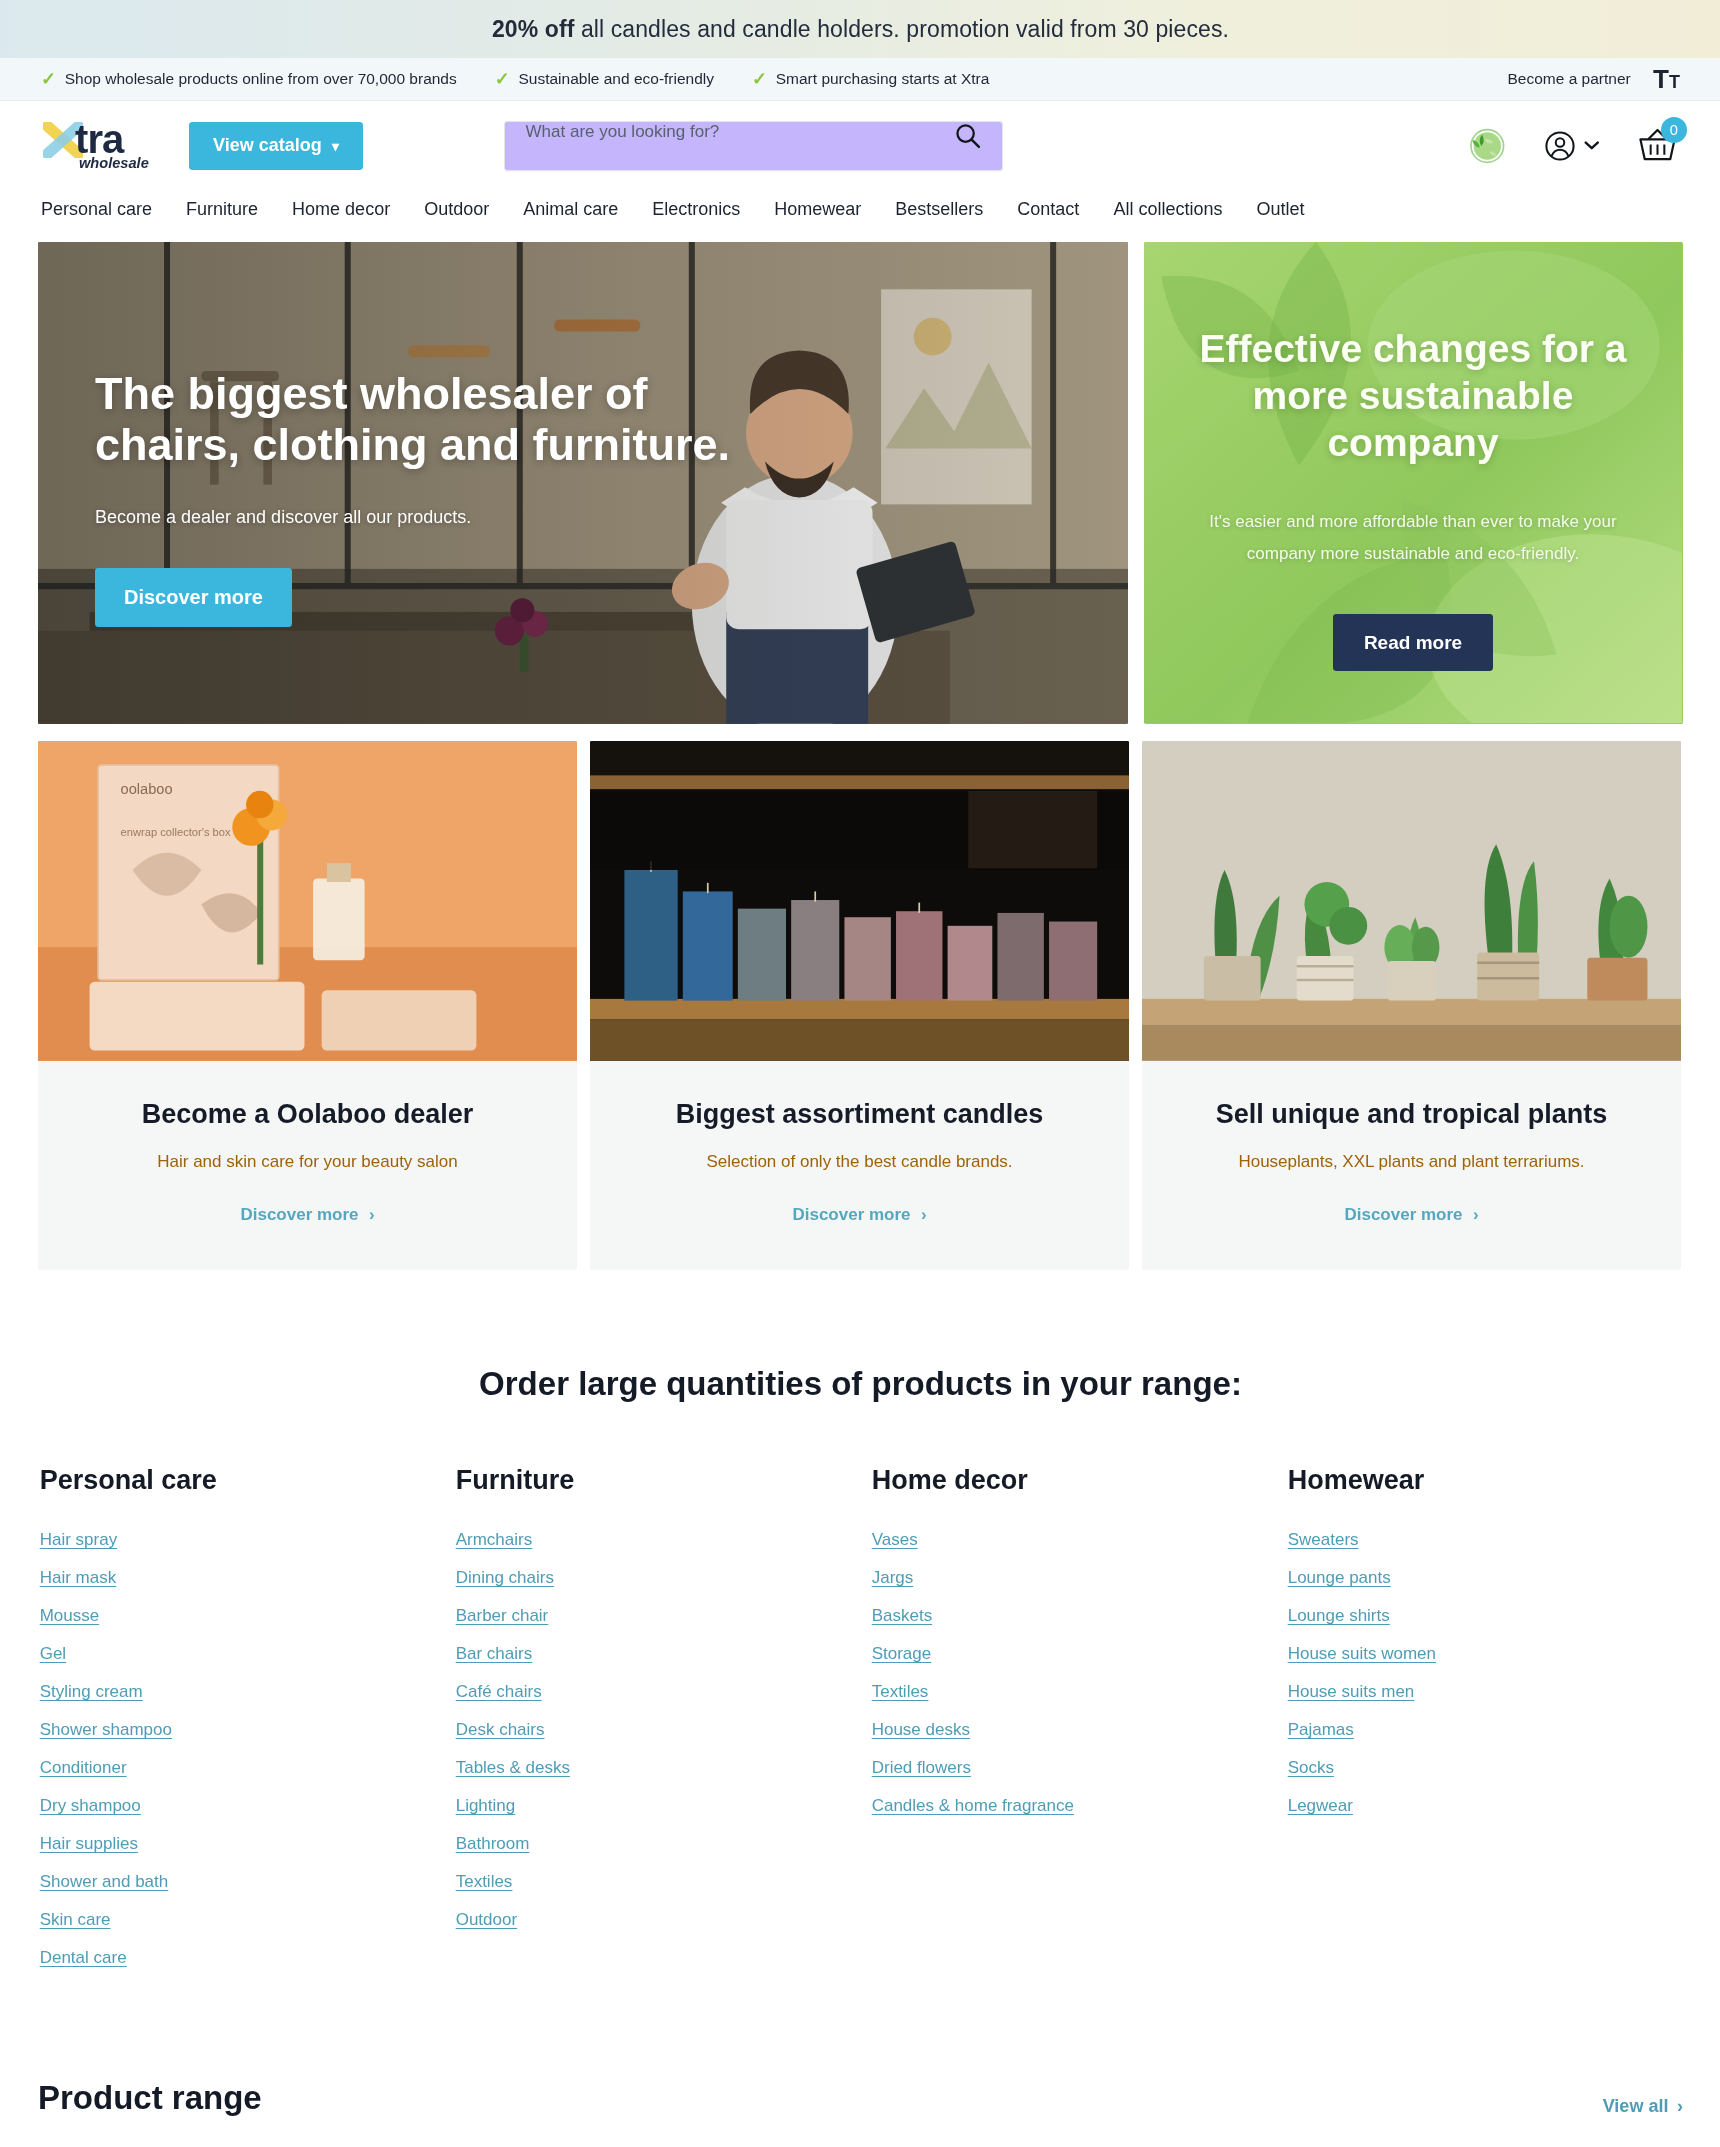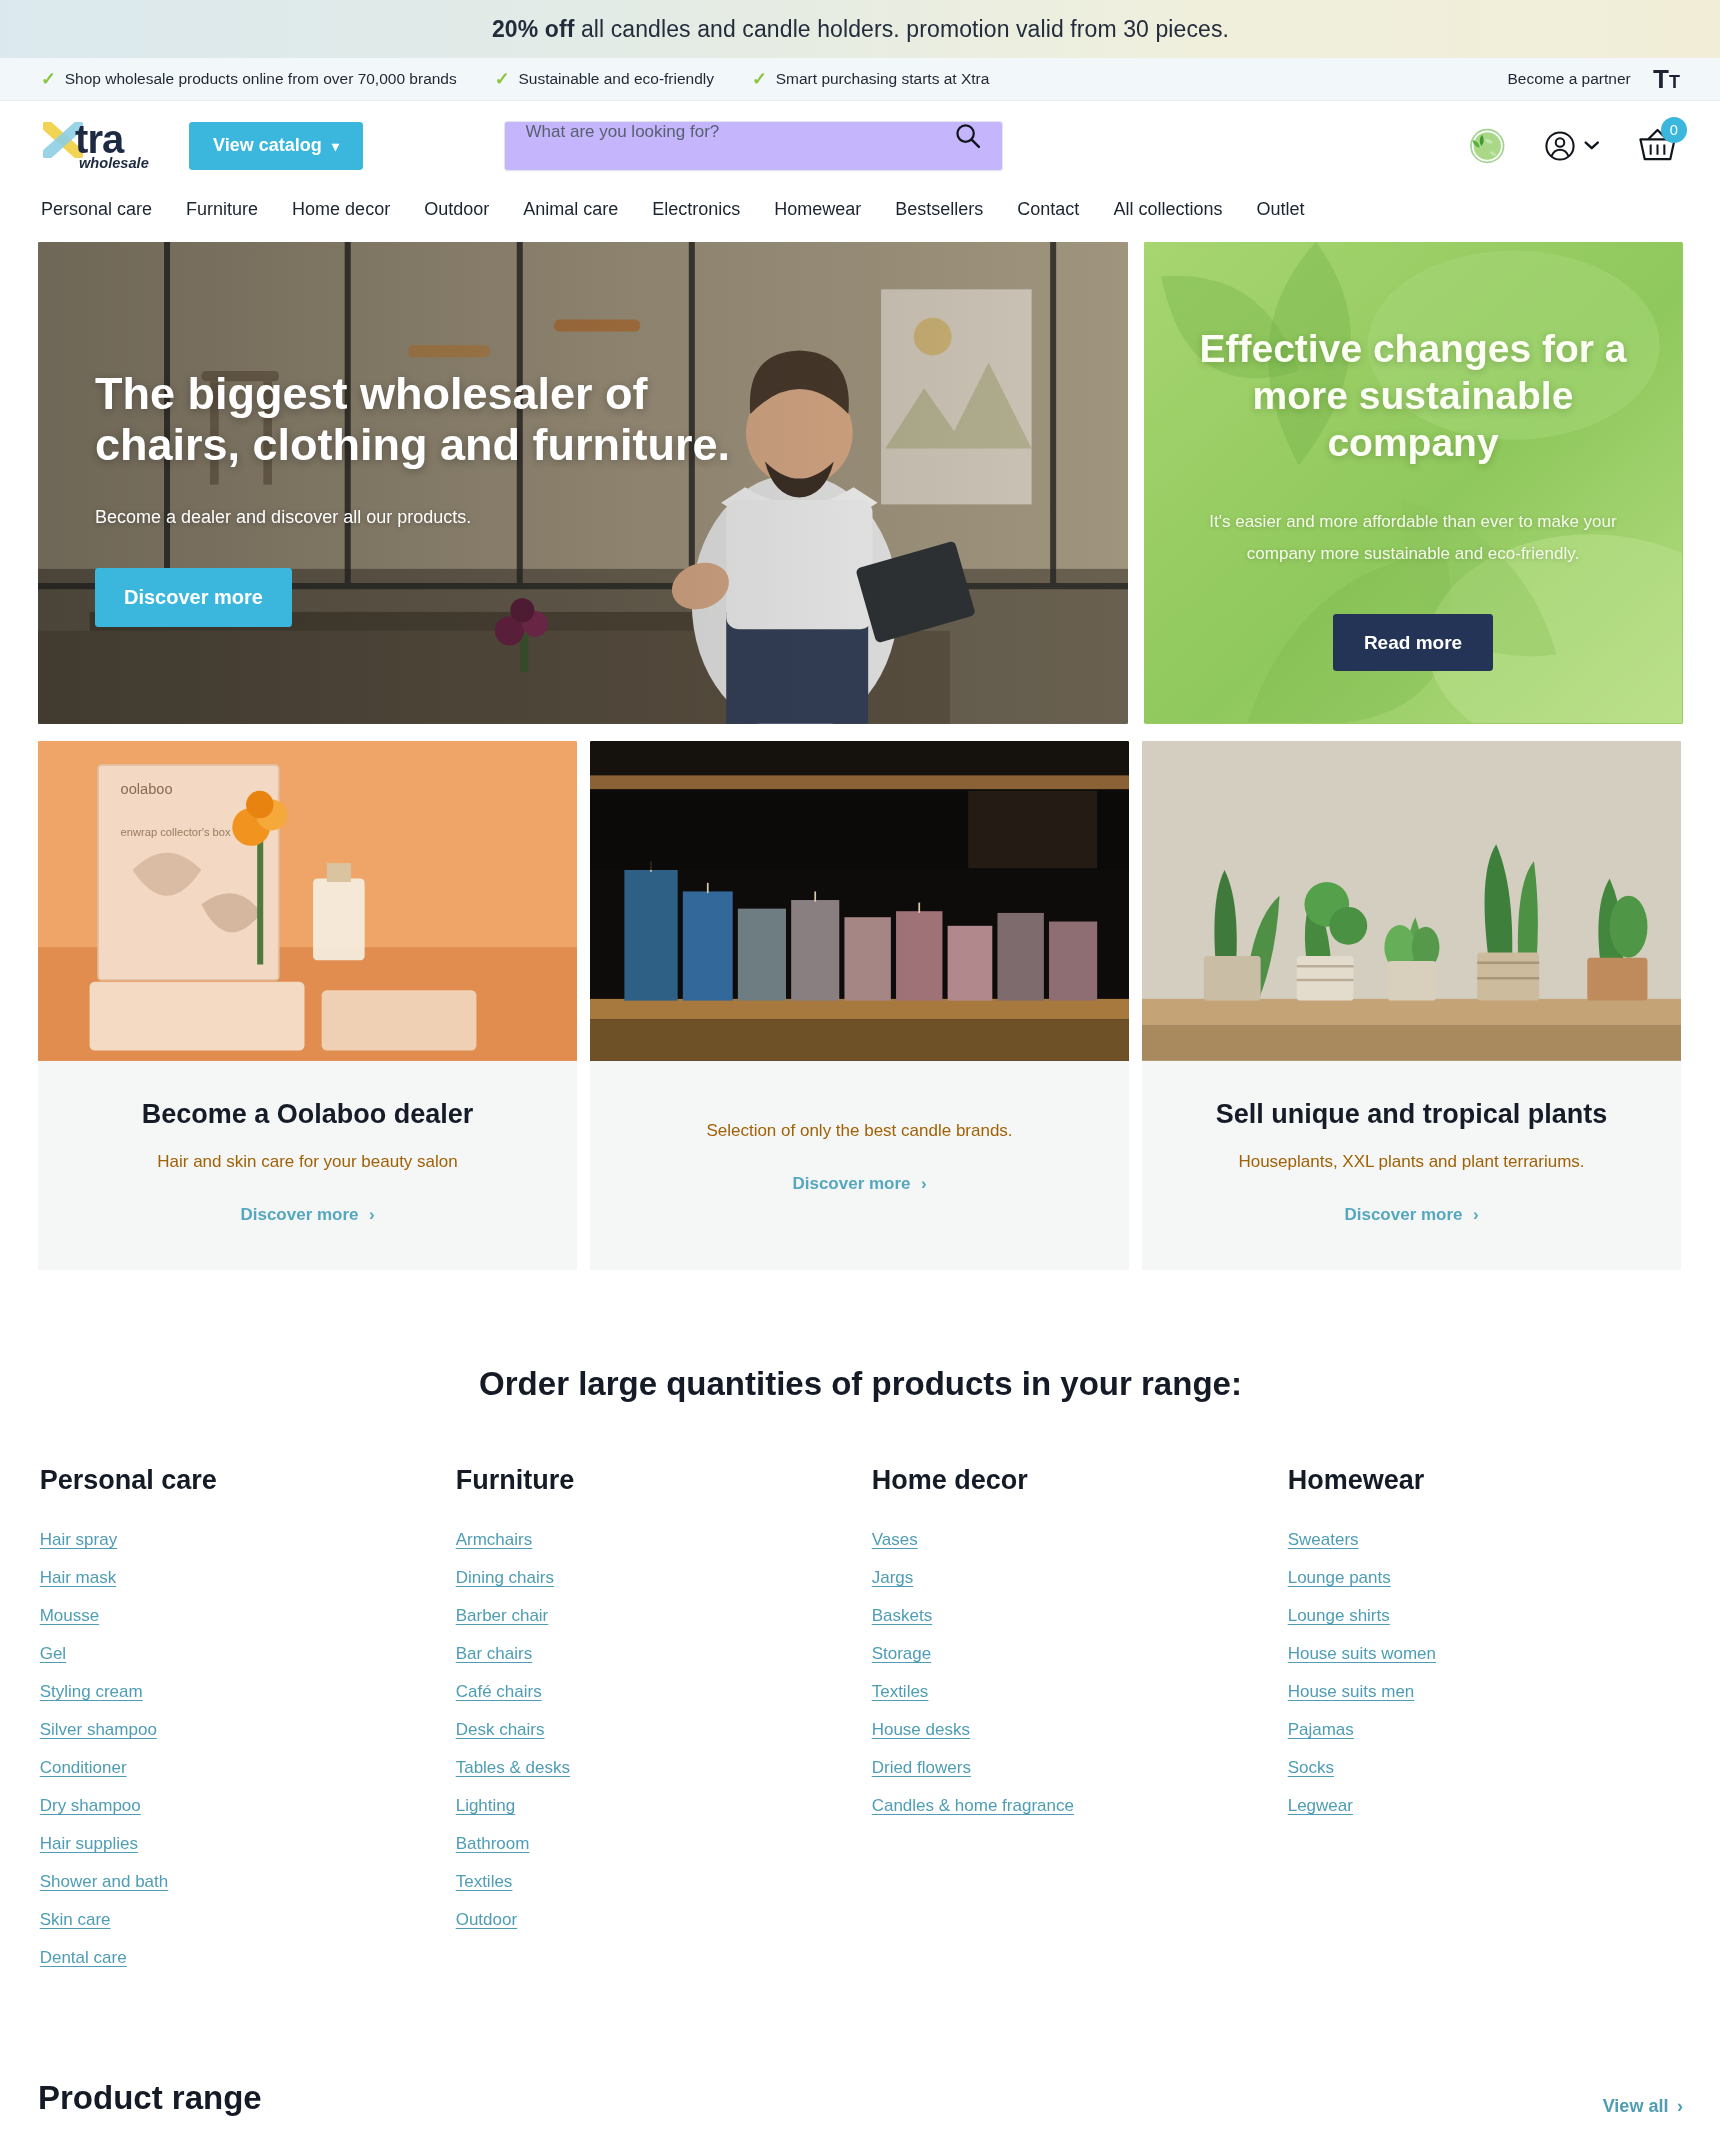--- a/index.html
+++ b/index.html
@@ -466,20 +466,21 @@
               <line x1="71" y1="140" x2="71" y2="152"></line>
               <line x1="137" y1="165" x2="137" y2="177"></line>
               <line x1="262" y1="175" x2="262" y2="187"></line>
               <line x1="383" y1="188" x2="383" y2="200"></line>
             </g>
             <rect x="0" y="60" width="627" height="90" fill="#0c0a08" opacity=".85"></rect>
             <rect x="440" y="58" width="150" height="90" fill="#2a2018" opacity=".8"></rect>
           </svg>
         </div>
         <div class="body">
+          <h3>Biggest assortiment candles</h3>
           <p>Selection of only the best candle brands.</p>
           <a class="more">
             <span>Discover more</span>
             <span>›</span>
           </a>
         </div>
       </div>
 
       <div class="fcard">
         <div class="thumb">
@@ -536,21 +537,21 @@
     <div class="cats-grid">
 
       <div class="cat-col">
         <h4>Personal care</h4>
         <ul>
           <li><a>Hair spray</a></li>
           <li><a>Hair mask</a></li>
           <li><a>Mousse</a></li>
           <li><a>Gel</a></li>
           <li><a>Styling cream</a></li>
-          <li><a>Silver shampoo</a></li>
+          <li><a>Shower shampoo</a></li>
           <li><a>Conditioner</a></li>
           <li><a>Dry shampoo</a></li>
           <li><a>Hair supplies</a></li>
           <li><a>Shower and bath</a></li>
           <li><a>Skin care</a></li>
           <li><a>Dental care</a></li>
         </ul>
       </div>
 
       <div class="cat-col">

